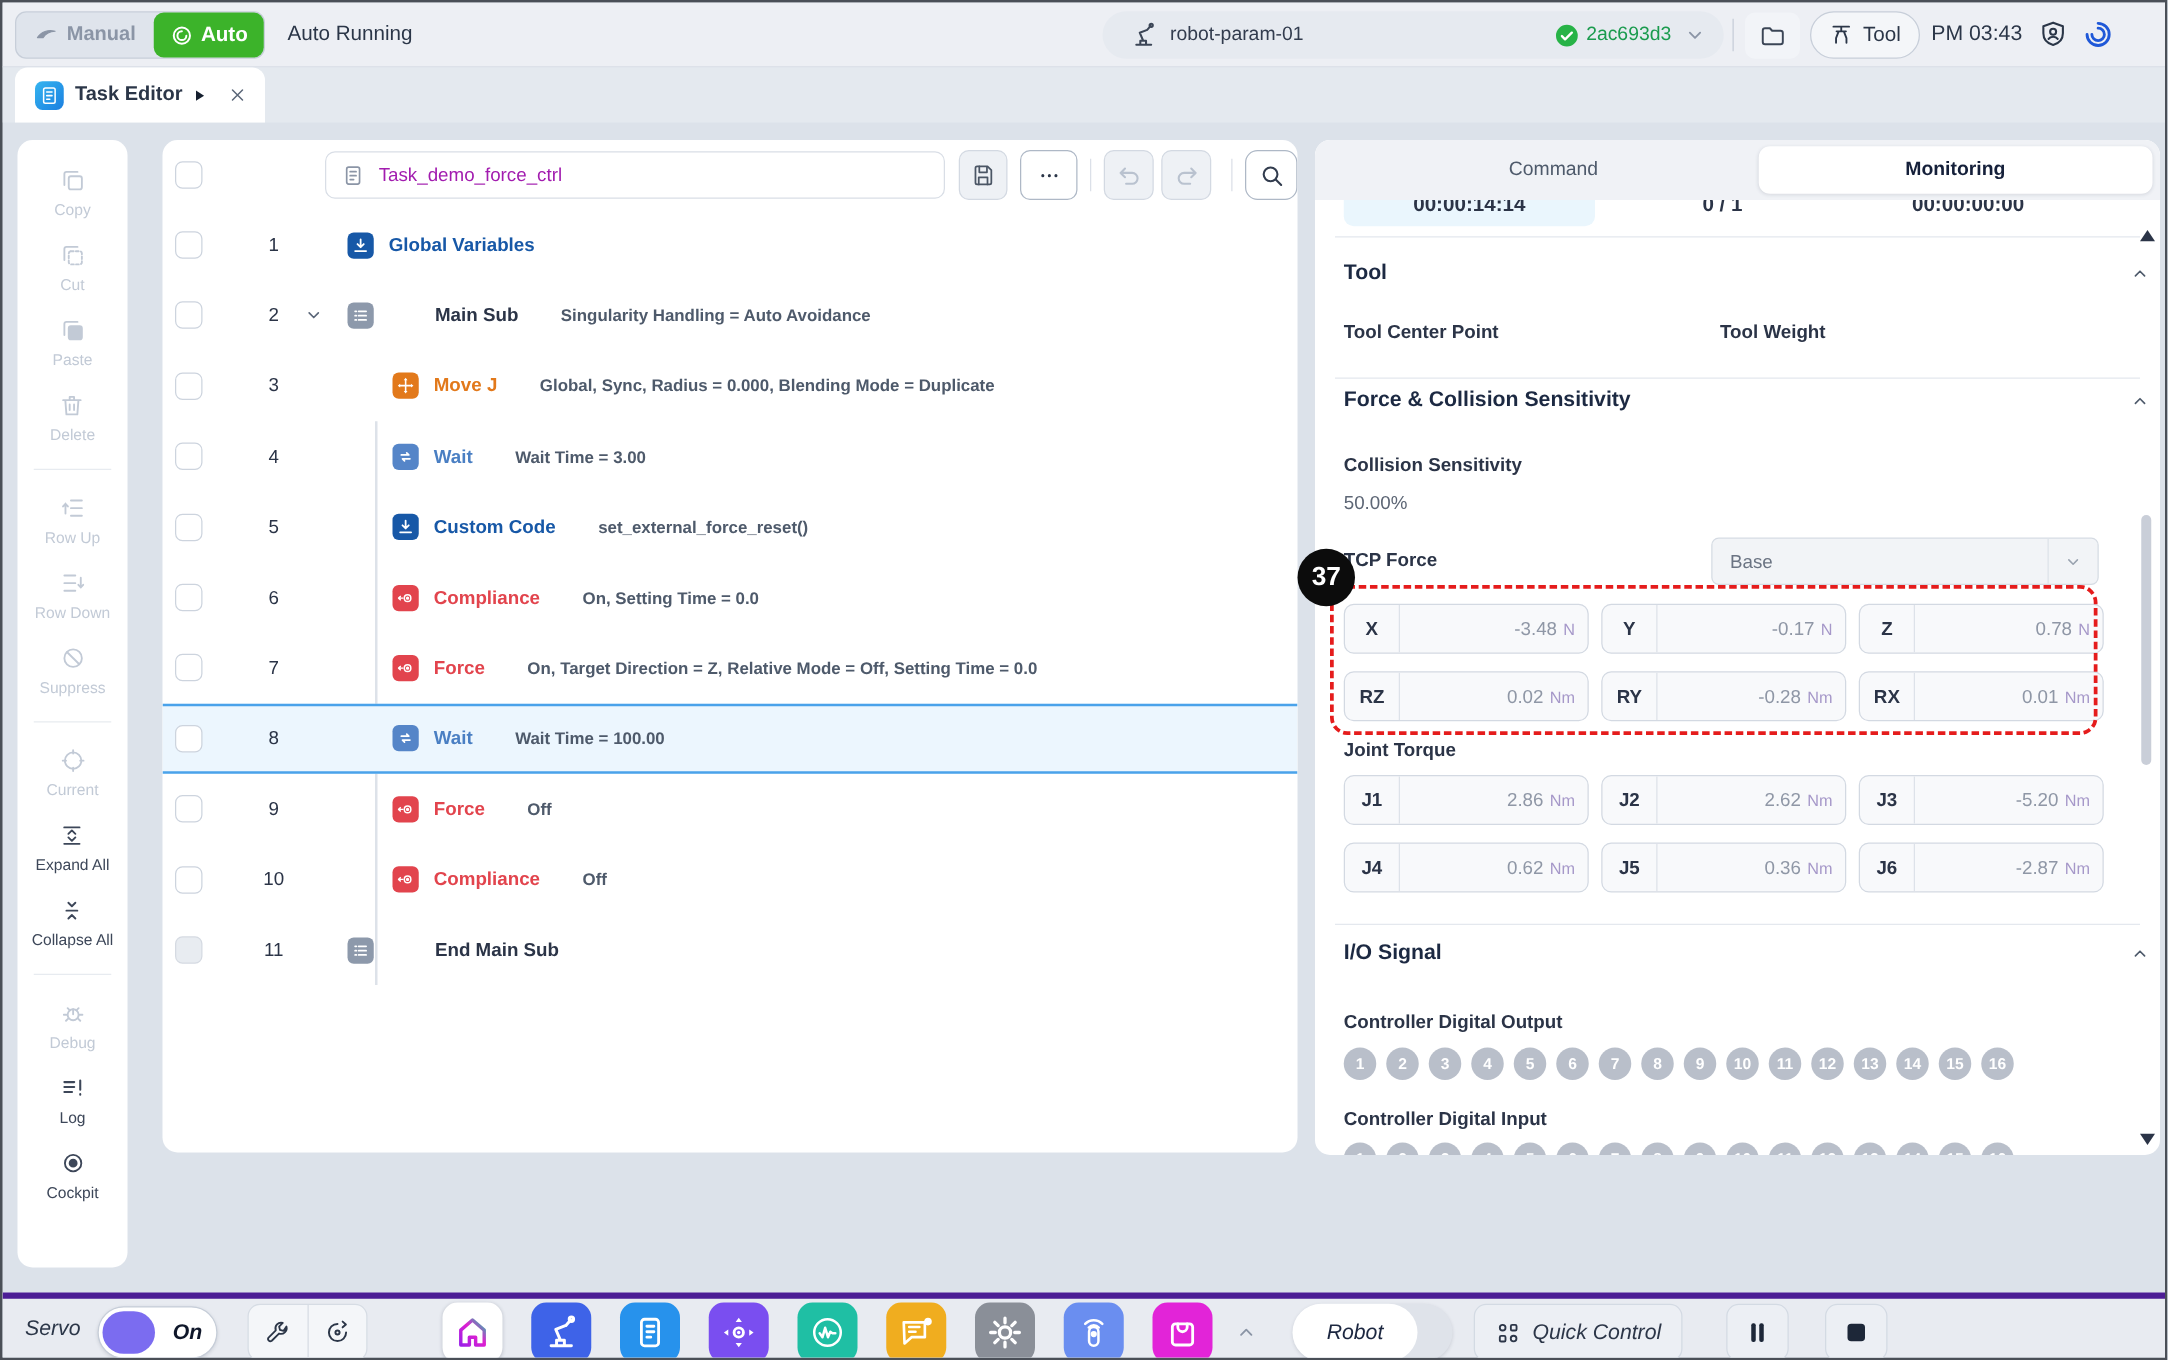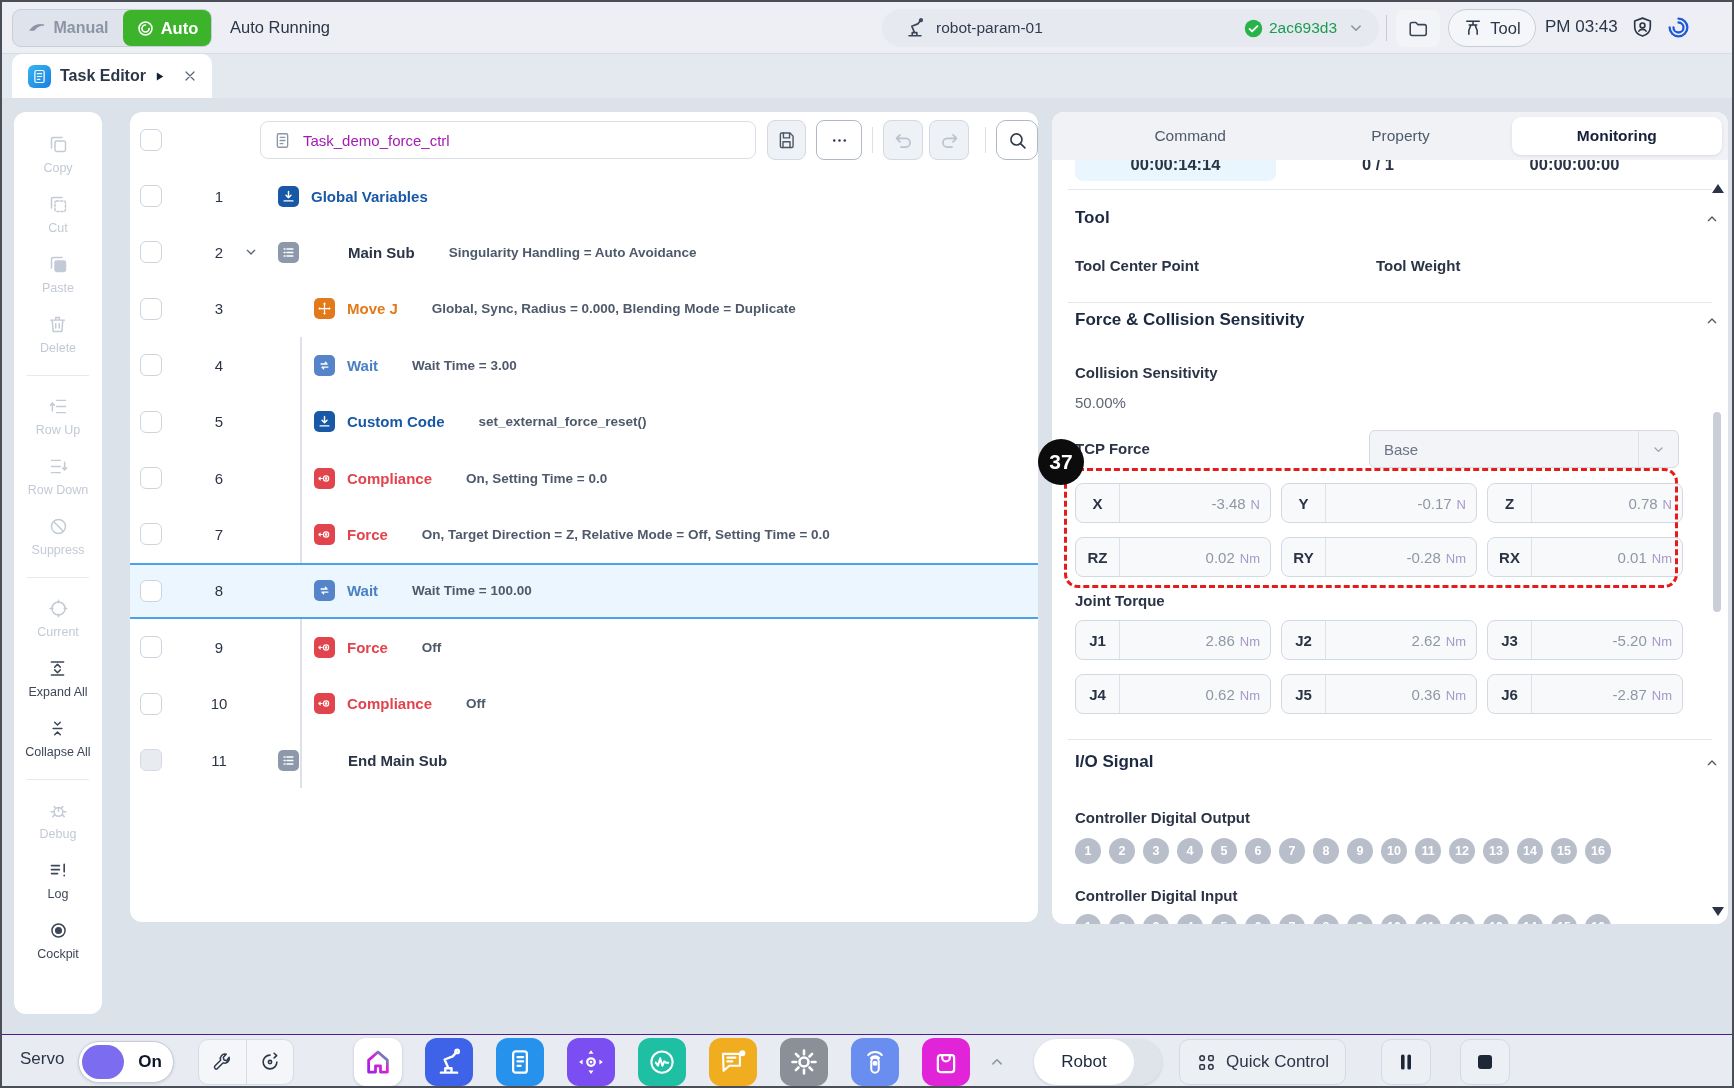--- a/index.html
+++ b/index.html
@@ -111,21 +111,21 @@
   .iorow { position:absolute; left:23px; display:flex; gap:8px; }
   .iodot { width:26px; height:26px; border-radius:50%; background:#b9bfca; color:#fff; font-size:12.5px; font-weight:bold; display:flex; align-items:center; justify-content:center; }
   .scroll-up { position:absolute; left:660px; top:72px; width:0; height:0; border-left:6px solid transparent; border-right:6px solid transparent; border-bottom:9px solid #2b3447; }
   .scroll-dn { position:absolute; left:660px; top:795px; width:0; height:0; border-left:6px solid transparent; border-right:6px solid transparent; border-top:9px solid #2b3447; }
   .scroll-th { position:absolute; left:661px; top:300px; width:8px; height:200px; border-radius:4px; background:#c9ced8; }
 
   .badge37 { position:absolute; left:1036px; top:437px; width:46px; height:46px; border-radius:50%; background:#0c0c0c; color:#fff; font-size:21px; font-weight:bold; display:flex; align-items:center; justify-content:center; z-index:30; }
   .dashedbox { position:absolute; left:1062px; top:466px; width:614px; height:120px; border:3px dashed #e51c1c; border-radius:14px; z-index:25; pointer-events:none; }
 
   
-  .bottombar { position:absolute; left:0; top:1032px; width:100%; height:54px; background:#e8ebf1; border-top:1px solid #4c1d95; }
+  .bottombar { position:absolute; left:0; top:1032px; width:100%; height:54px; background:#e8ebf1; border-top:5px solid #4c1d95;font-style:italic; }
   .servo-lb { position:absolute; left:18px; top:14px; font-size:17px; color:#2b3648; }
   .servo-tg { position:absolute; left:76px; top:6px; width:96px; height:42px; background:#fff; border:1px solid #c6cdd8; border-radius:21px; box-shadow:0 1px 3px rgba(40,50,70,.15); }
   .servo-tg .knob { position:absolute; left:3px; top:3px; width:42px; height:34px; background:#7b6cf0; border-radius:17px; }
   .servo-tg .st { position:absolute; left:48px; top:0; width:46px; height:40px; line-height:40px; text-align:center; font-size:17px; font-weight:bold; color:#0f172a; }
   .toolsgrp { position:absolute; left:196px; top:4px; width:96px; height:46px; background:#f4f6f9; border:1px solid #d6dce4; border-radius:10px; display:flex; }
   .toolsgrp .tb { flex:1; display:flex; align-items:center; justify-content:center; color:#2b3648; }
   .toolsgrp .tb .ic { width:22px; height:22px; }
   .toolsgrp .tb:first-child { border-right:1px solid #d6dce4; }
   .appicons { position:absolute; left:352px; top:3px; display:flex; gap:23px; }
   .app { width:48px; height:48px; border-radius:12px; display:flex; align-items:center; justify-content:center; }
@@ -571,21 +571,20 @@
             </span>
             <span class="rlabel">End Main Sub</span>
           </span>
         </div>
       </div>
   </div>
 
   <div class="rightpanel">
     <div class="ptabs" id="ptabs">
         <div class="ptab">Command</div>
-        <div class="ptab">Property</div>
         <div class="ptab active">Monitoring</div>
       </div>
 
     <div class="statclip">
       <div class="statrow">
         <div class="stat1">00:00:14:14</div>
         <div class="stat2">0 / 1</div>
         <div class="stat3">00:00:00:00</div>
       </div>
     </div>

